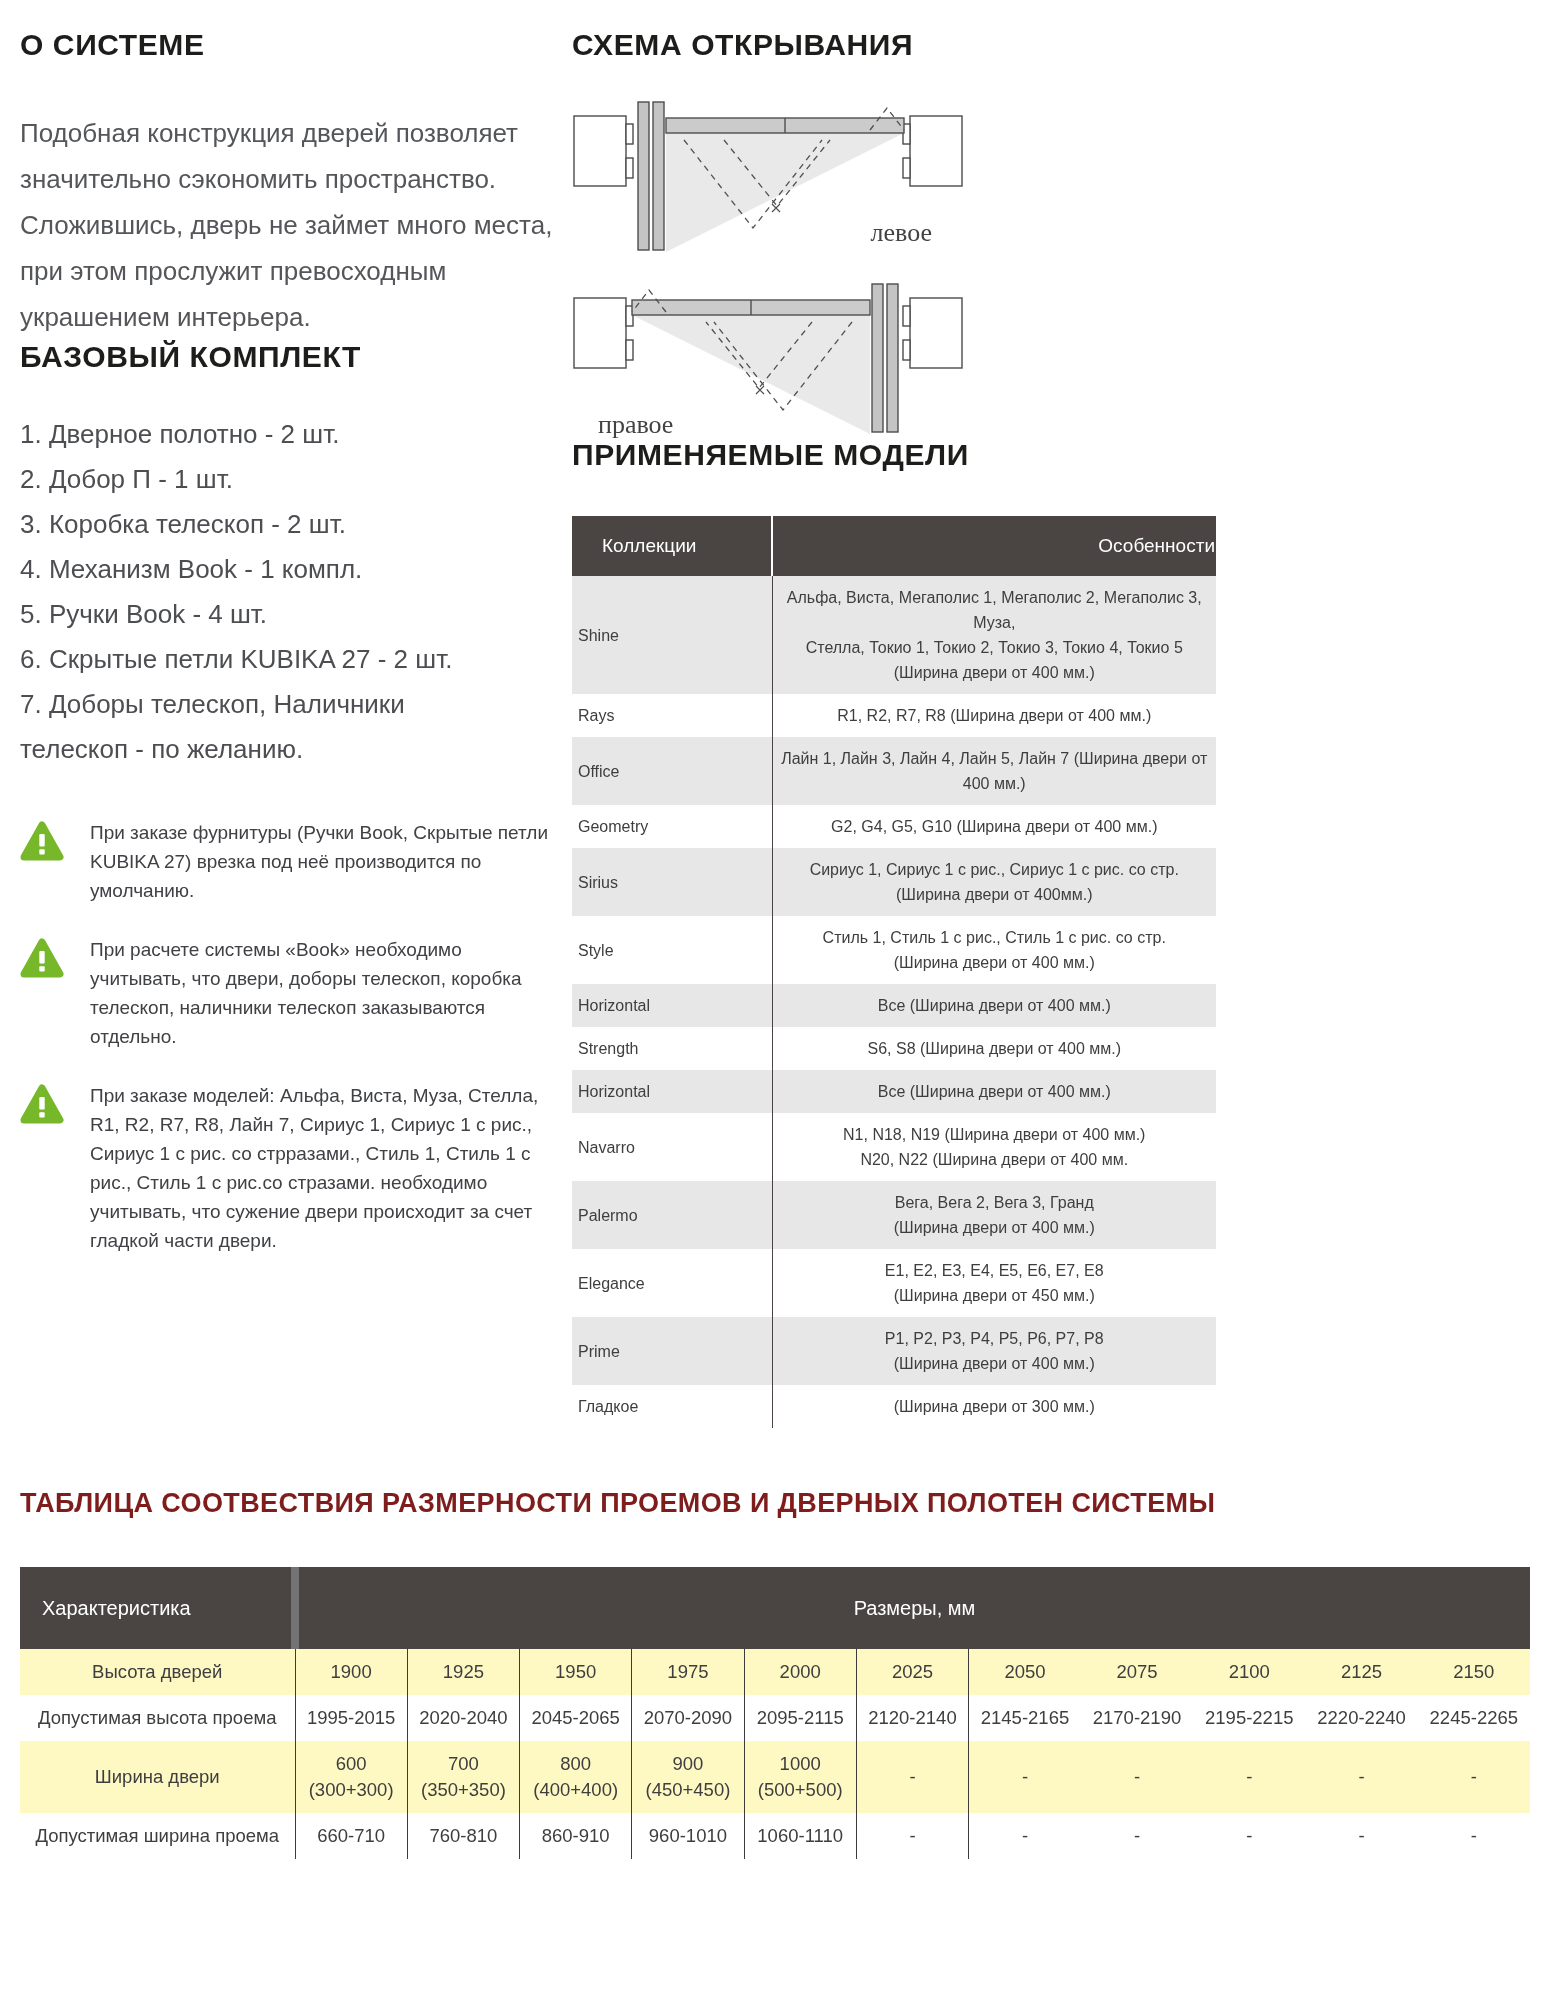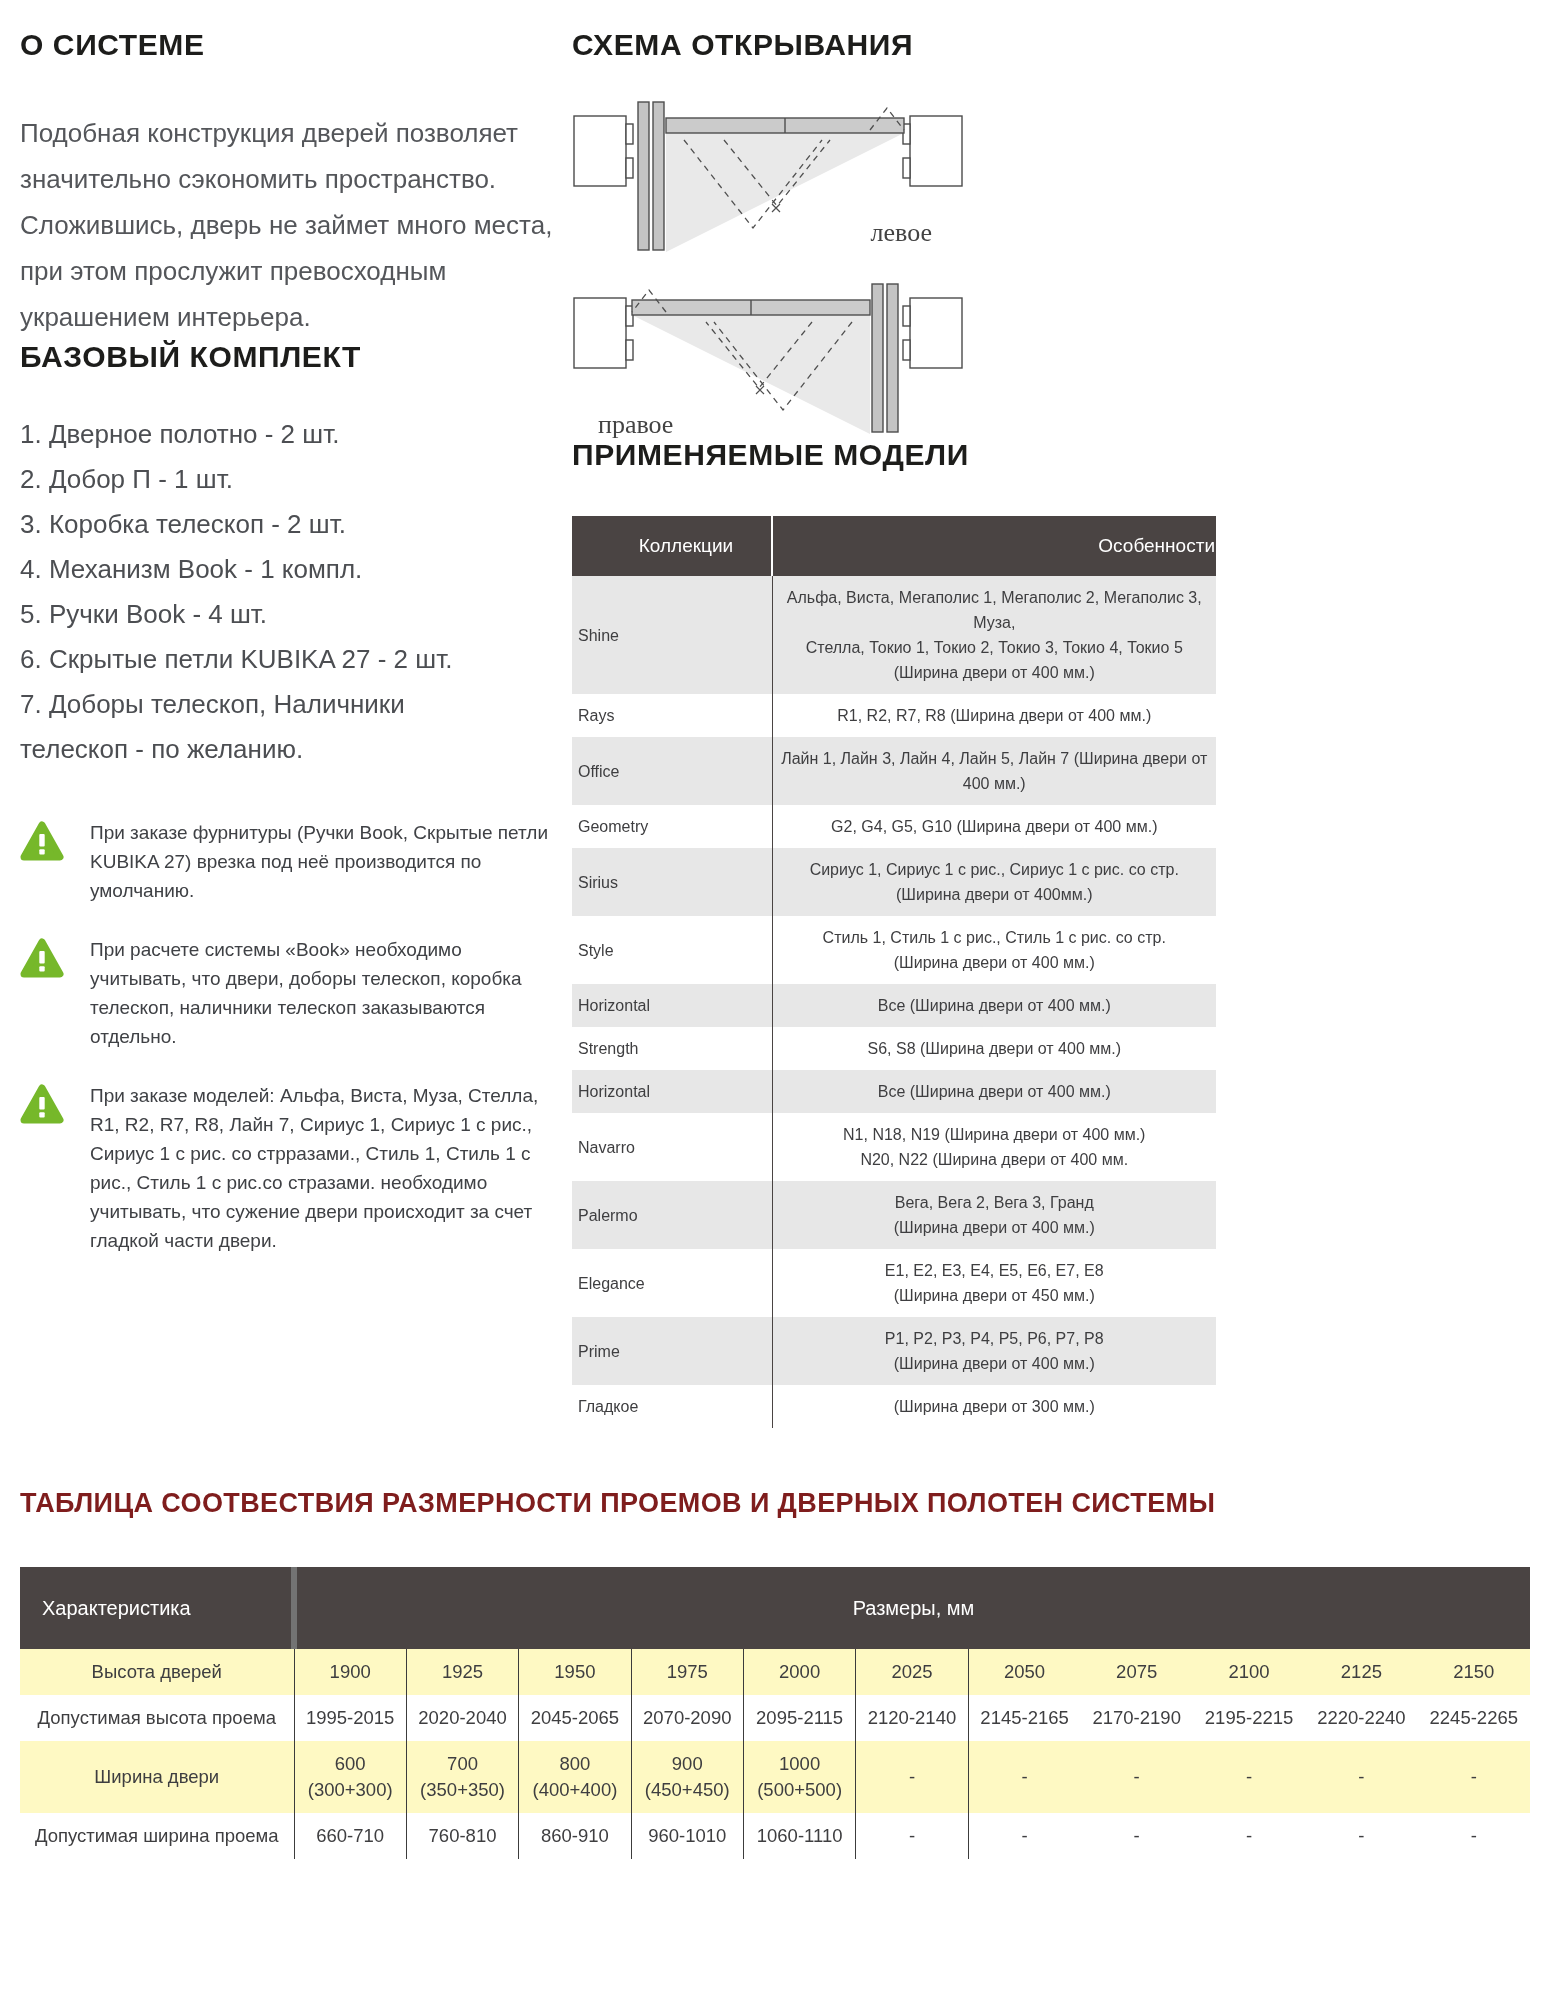--- a/index.html
+++ b/index.html
@@ -26,30 +26,30 @@
 
   .diagram{position:relative;width:392px;margin-top:38px;}
   .diagram.second{margin-top:26px;}
   .diag-label{position:absolute;font-size:26px;color:#434343;font-family:Liberation Serif, serif;}
   .label-left{right:32px;bottom:8px;}
   .label-right{left:26px;bottom:-2px;}
 
   .models-title{margin-top:58px;}
   table.models{border-collapse:collapse;width:644px;margin-top:44px;table-layout:fixed;}
   table.models th{background:#4a4443;color:#fff;font-weight:400;font-size:19px;height:58px;}
-  th.col-collection{width:168px;text-align:center;padding-left:30px;}
+  th.col-collection{width:168px;text-align:left;padding-left:30px;}
   th.col-features{text-align:right;border-left:2px solid #fff;}
   table.models td{font-size:16px;color:#3e3e40;padding:9px 6px;line-height:25px;vertical-align:middle;}
   td.col-collection{text-align:left;padding-left:30px;}
   td.col-features{text-align:center;border-left:1px solid #4a4443;white-space:pre-line;}
   table.models tr.striped td{background:#e7e7e7;}
 
   table.sizes{border-collapse:collapse;width:1510px;margin-top:48px;table-layout:fixed;}
   table.sizes th{background:#4a4443;color:#fff;font-weight:400;font-size:20px;height:80px;}
-  th.char-h{width:248px;text-align:left;padding-left:22px;border-right:6px solid #737373;}
+  th.char-h{width:248px;text-align:left;padding-left:22px;border-right:8px solid #737373;}
   th.sizes-h{text-align:center;}
   table.sizes td{font-size:18.5px;color:#3e3e40;text-align:center;padding:10px 4px;line-height:26px;vertical-align:middle;}
   td.char-cell{text-align:left;padding-left:22px;}
   .vline{border-right:1px solid #3c3c3c;}
   table.sizes tr.striped td{background:#fef9c3;}
 </style>
 </head>
 <body>
 
 <div class="page">

